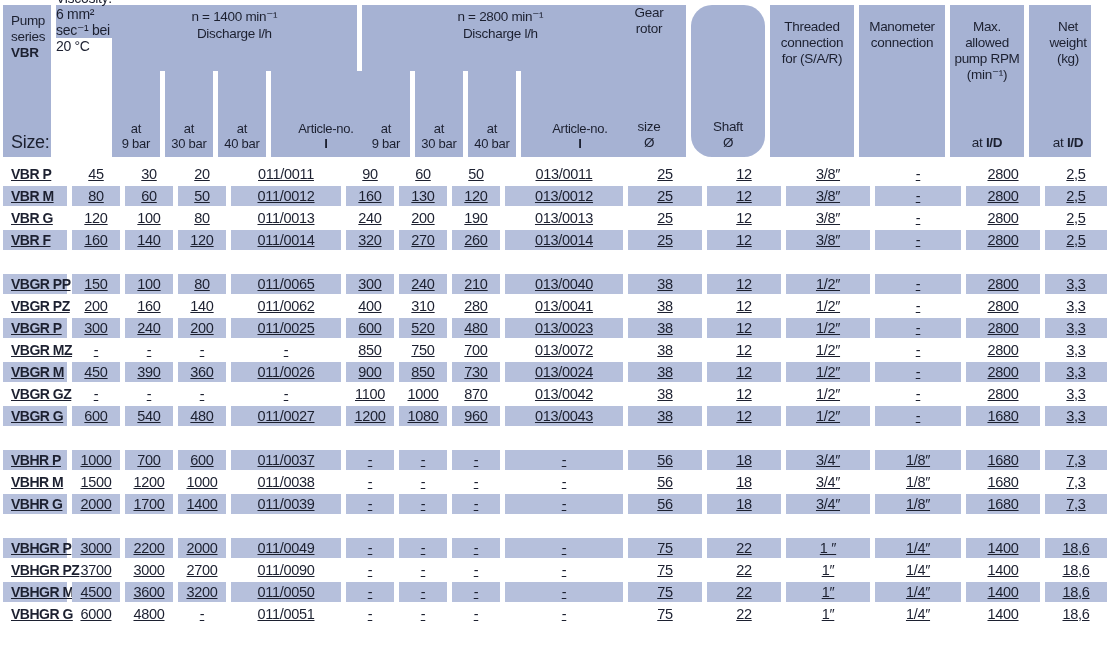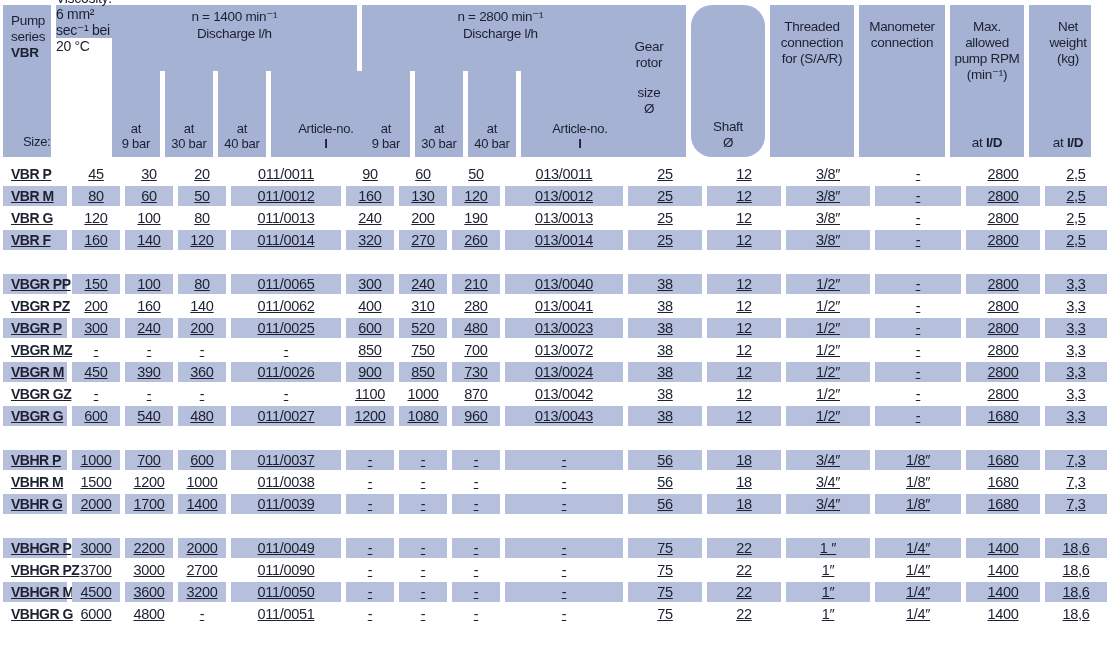--- a/index.html
+++ b/index.html
@@ -17,34 +17,34 @@
     letter-spacing:-0.3px;
   }
   .page{padding:5px 0 0 3px;width:1112px;}
   
   .header{display:flex;column-gap:var(--gap);height:152px;margin-bottom:7px;}
   .hcol{background:var(--header-bg);box-sizing:border-box;display:flex;flex-direction:column;font-size:13.5px;line-height:16px;}
   .hcol div{text-align:center;}
   .col1{width:48px;justify-content:space-between;padding:8px 0 7px 0;}
   .col1 .stack{text-align:left;padding-left:8px;}
   .col1 .stack div{text-align:left;}
-  .col1 .sizelab{text-align:left;padding-left:20px;font-size:13px;}
+  .col1 .sizelab{text-align:left;padding-left:8px;font-size:18px;}
   .b{font-weight:bold;}
   .hmid{width:551px;display:flex;}
   .visc{background:var(--header-bg);height:33px;display:flex;align-items:center;justify-content:center;font-size:14px;}
   .nrow{display:flex;column-gap:var(--gap);flex:1;}
   .nblock{display:flex;flex-direction:column;}
   .nblock1{width:245px;}
   .nblock2{width:277px;}
   .nlabel{background:var(--header-bg);height:66px;text-align:center;padding-top:3px;box-sizing:border-box;font-size:13.5px;line-height:17px;}
   .subrow{display:grid;column-gap:var(--gap);flex:1;}
   .subrow1{grid-template-columns:48px 48px 48px 110px;}
   .subrow2{grid-template-columns:48px 48px 48px 118px;}
   .subcell{background:var(--header-bg);display:flex;flex-direction:column;justify-content:flex-end;align-items:center;padding-bottom:6px;font-size:13px;line-height:15px;}
-  .gear{width:74px;justify-content:center;padding-bottom:6px;}
+  .gear{width:74px;justify-content:space-between;padding-bottom:6px;}
   .gear .stanza1{margin-bottom:14px;}
   .shaft{width:74px;justify-content:flex-end;padding-bottom:6px;border-radius:21px;}
   .threaded{width:84px;padding-top:14px;}
   .mano{width:86px;padding-top:14px;}
   .maxrpm{width:74px;justify-content:space-between;padding:14px 0 6px 0;}
   .netw{width:62px;justify-content:space-between;padding:14px 0 6px 16px;}
   
   .group{margin-bottom:24px;text-decoration:underline;}
   .row{display:grid;grid-template-columns:var(--cols);column-gap:var(--gap);height:20px;margin-bottom:2px;}
   .cell{display:flex;align-items:center;justify-content:center;font-size:14.5px;white-space:nowrap;}

